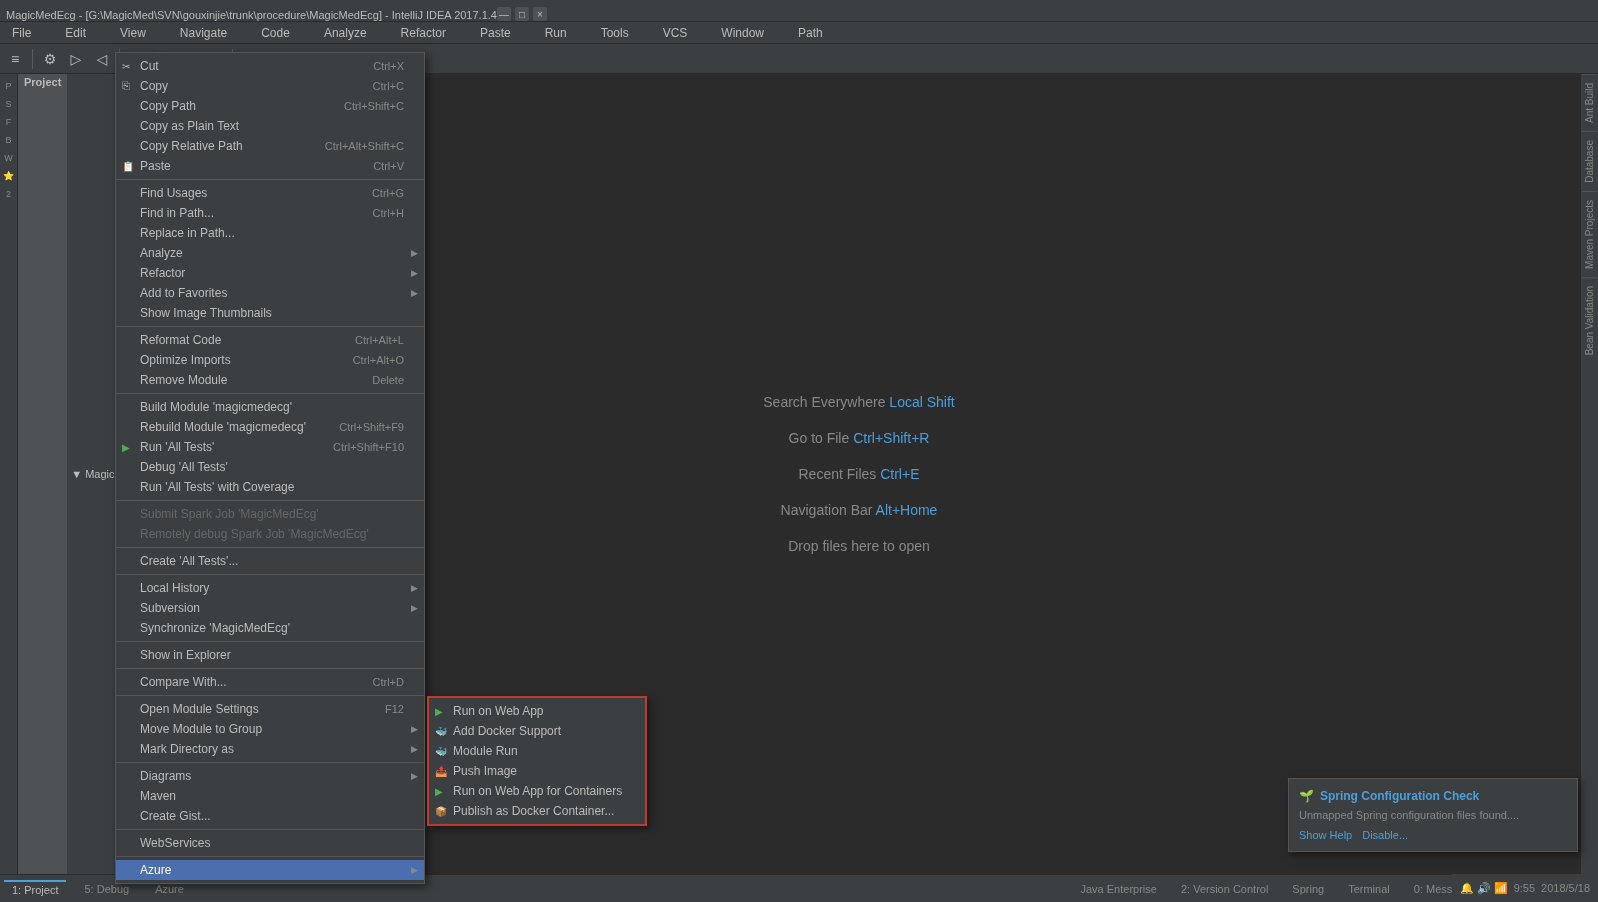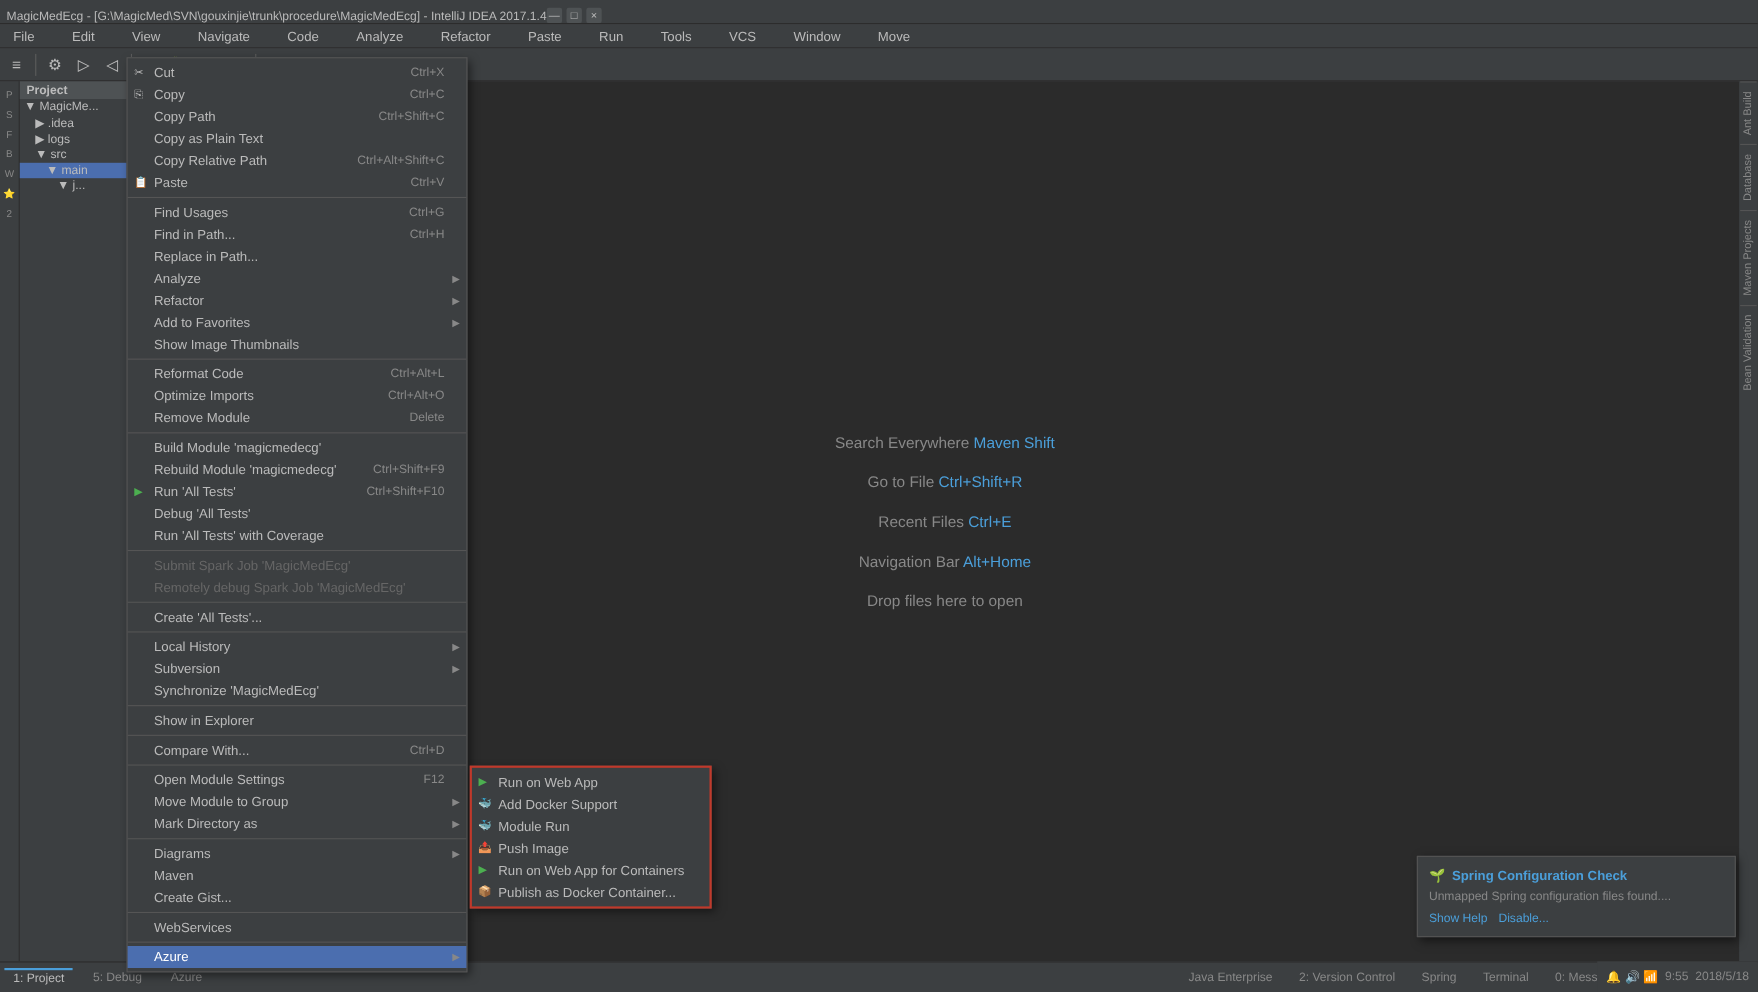--- a/index.html
+++ b/index.html
@@ -81,21 +81,20 @@
       border-right: 1px solid #2b2b2b;
     }
     .side-icon { width: 16px; height: 16px; display: flex; align-items: center; justify-content: center; font-size: 9px; color: #888; cursor: pointer; }
 
     
     #project-panel {
       width: 120px;
       background: #3c3f41;
       border-right: 1px solid #2b2b2b;
       display: flex;
-      flex-direction: column;
     }
     #project-header {
       background: #4e5254;
       padding: 2px 6px;
       font-size: 11px;
       color: #bbbbbb;
       font-weight: bold;
     }
     .tree-item {
       padding: 1px 4px;
@@ -257,21 +256,21 @@
   <span class="menu-item">View</span>
   <span class="menu-item">Navigate</span>
   <span class="menu-item">Code</span>
   <span class="menu-item">Analyze</span>
   <span class="menu-item">Refactor</span>
   <span class="menu-item">Paste</span>
   <span class="menu-item">Run</span>
   <span class="menu-item">Tools</span>
   <span class="menu-item">VCS</span>
   <span class="menu-item">Window</span>
-  <span class="menu-item">Move</span>
+  <span class="menu-item">Path</span>
 </div>
 
 <div id="toolbar">
   <div class="toolbar-btn">≡</div>
   <div class="toolbar-separator"></div>
   <div class="toolbar-btn">⚙</div>
   <div class="toolbar-btn">▷</div>
   <div class="toolbar-btn">◁</div>
   <div class="toolbar-separator"></div>
   <div class="toolbar-btn" style="color: #4CAF50;">▶</div>
@@ -319,21 +318,21 @@
         <span>main</span>
     </div>
     <div class="tree-item" style="padding-left: 34px;">
       <span>▼</span>
         <span>j...</span>
     </div>
   </div>
 
   <div id="editor-area">
     <div class="editor-hint">
-      Search Everywhere <span class="shortcut">Maven Shift</span>
+      Search Everywhere <span class="shortcut">Local Shift</span>
     </div>
     <div class="editor-hint">
       Go to File <span class="shortcut">Ctrl+Shift+R</span>
     </div>
     <div class="editor-hint">
       Recent Files <span class="shortcut">Ctrl+E</span>
     </div>
     <div class="editor-hint">
       Navigation Bar <span class="shortcut">Alt+Home</span>
     </div>

